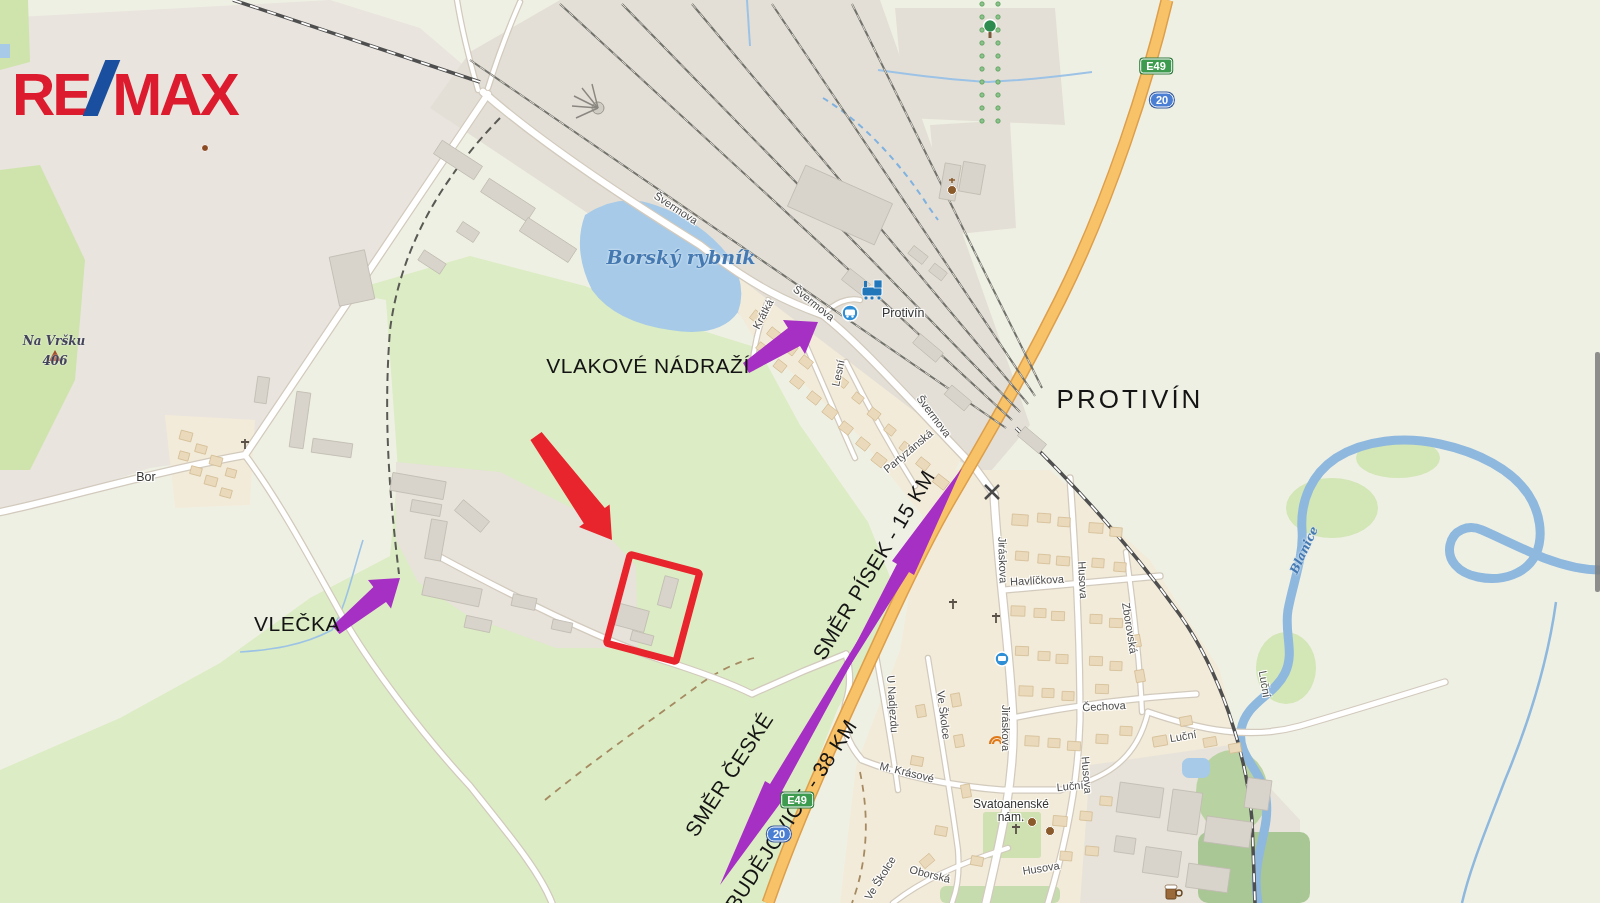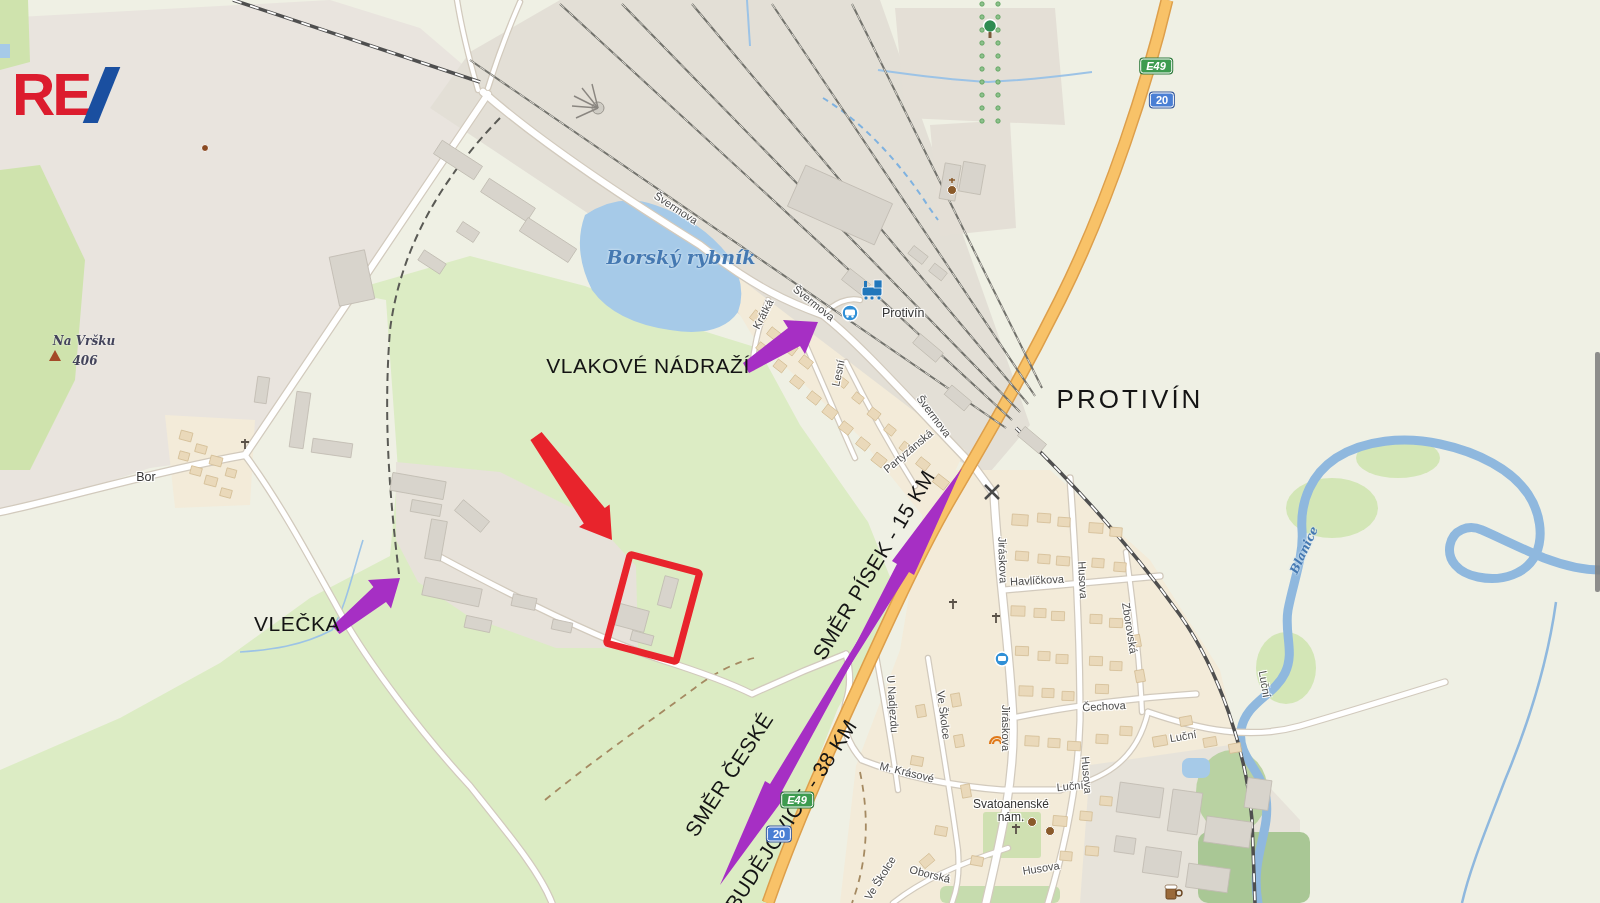--- a/index.html
+++ b/index.html
@@ -19,31 +19,31 @@
   .red-shape{fill:var(--highlight_red,#e8242c);}
   
   .ml,.pl,.anno{position:absolute;white-space:nowrap;transform-origin:center;}
   .ml{font-size:11px;color:#4d4d4d;
       text-shadow:-1px -1px 0 #fff,1px -1px 0 #fff,-1px 1px 0 #fff,1px 1px 0 #fff,0 0 3px #fff;}
   .pl{font-size:12.5px;color:#333;
       text-shadow:-1px -1px 0 #fff,1px -1px 0 #fff,-1px 1px 0 #fff,1px 1px 0 #fff,0 0 3px #fff;}
   .water-l{font-family:"DejaVu Serif",serif;font-style:italic;font-weight:bold;
       font-size:19px;color:#4579b2;text-shadow:0 0 3px #d6e6f2,0 0 2px #d6e6f2;}
   .hill-l{font-family:"DejaVu Serif",serif;font-style:italic;font-weight:bold;
-      font-size:12px;color:#43435a;text-shadow:0 0 2px #fff;margin-left:30px;}
+      font-size:12px;color:#43435a;text-shadow:0 0 2px #fff;}
   .anno{font-size:21px;color:#141414;letter-spacing:.5px;}
   .anno-city{font-size:26px;letter-spacing:3px;}
   .anno-rot2{text-align:center;line-height:1.18;white-space:pre;}
   
   .shield{position:absolute;transform:translate(-50%,-50%);color:#fff;font-weight:bold;
       font-size:11px;line-height:13px;padding:0 5px;border-radius:3px;border:1.5px solid #fff;}
-  .shield-e{background:var(--shield_green,#3d9b4f);box-shadow:0 0 0 1px #2e7a3c;font-style:italic;}
-  .shield-n{background:var(--shield_blue,#4a7fd4);box-shadow:0 0 0 1px #35599c;}
+  .shield-e{background:var(--shield_green,#3d9b4f);box-shadow:0 0 0 1px #2e7a3c;}
+  .shield-n{background:var(--shield_blue,#4a7fd4);box-shadow:0 0 0 1px #35599c;border-radius:7px;}
   
-  #logo{position:absolute;left:12px;top:60px;display:flex;align-items:flex-end;}
+  #logo{position:absolute;left:12px;top:60px;display:flex;align-items:flex-start;}
   #logo .lt{font-size:60px;font-weight:bold;letter-spacing:-3px;color:var(--remax_red,#dc1c2e);}
   #logo .slash{width:15px;height:56px;background:var(--remax_blue,#1a4fa0);
       transform:skewX(-22deg);margin:0 3px 6px 5px;}
   #scrollbar{position:absolute;left:1595px;top:352px;width:5px;height:240px;
       background:#7b7b7b;border-radius:2px;opacity:.85;}
 </style>
 </head>
 <body>
 
 <div id="stage">
@@ -388,20 +388,21 @@
     <polygon class="arrow" points="848,669 909,572 914,575 962,468 892,561 897,564 844,667"></polygon>
     <polygon class="arrow" points="870,629 782,791 787,794 720,885 765,781 770,784 866,627"></polygon>
     <polygon class="red-shape" points="541.6,431.9 604.8,508.1 609.6,504.6 612,540 579,527 583.8,523.5 530.4,440.1"></polygon>
     <rect x="617" y="562" width="72" height="92" rx="2" transform="rotate(15 653 608)" fill="none" stroke="var(--highlight_red,#e8242c)" stroke-width="7"></rect>
   </g>
 </svg>
 
 <div id="logo">
   <span class="lt">RE</span>
   <span class="slash"></span>
+  <span class="lt">MAX</span>
 </div>
 
 <span class="anno" style="left:648px;top:366px;transform:translate(-50%,-50%);">VLAKOVÉ NÁDRAŽÍ</span>
 <span class="anno anno-city" style="left:1130px;top:399px;transform:translate(-50%,-50%);">PROTIVÍN</span>
 <span class="anno" style="left:297px;top:624px;transform:translate(-50%,-50%);">VLEČKA</span>
 <span class="anno" style="left:874px;top:565px;transform:translate(-50%,-50%) rotate(-59deg);">SMĚR PÍSEK - 15 KM</span>
 <div class="anno anno-rot2" style="position:absolute;left:750px;top:788px;transform:translate(-50%,-50%) rotate(-57deg);">
   <div>SMĚR ČESKÉ</div>
   <div>BUDĚJOVICE - 38 KM</div>
 </div>

